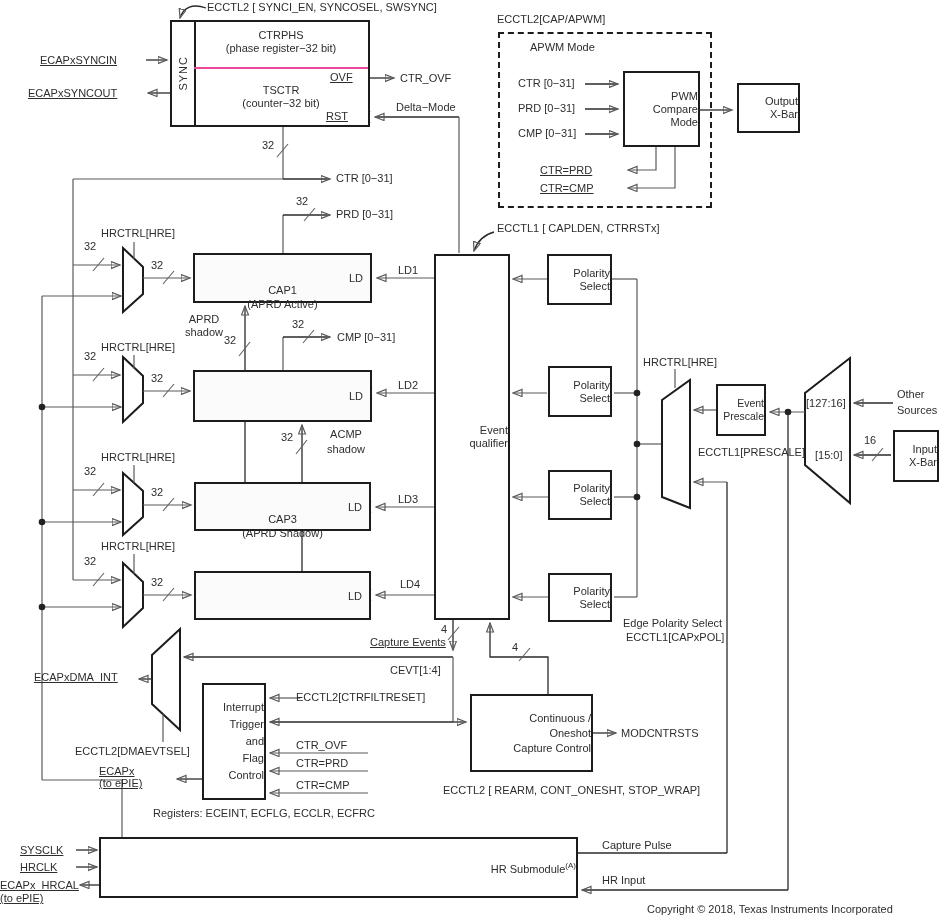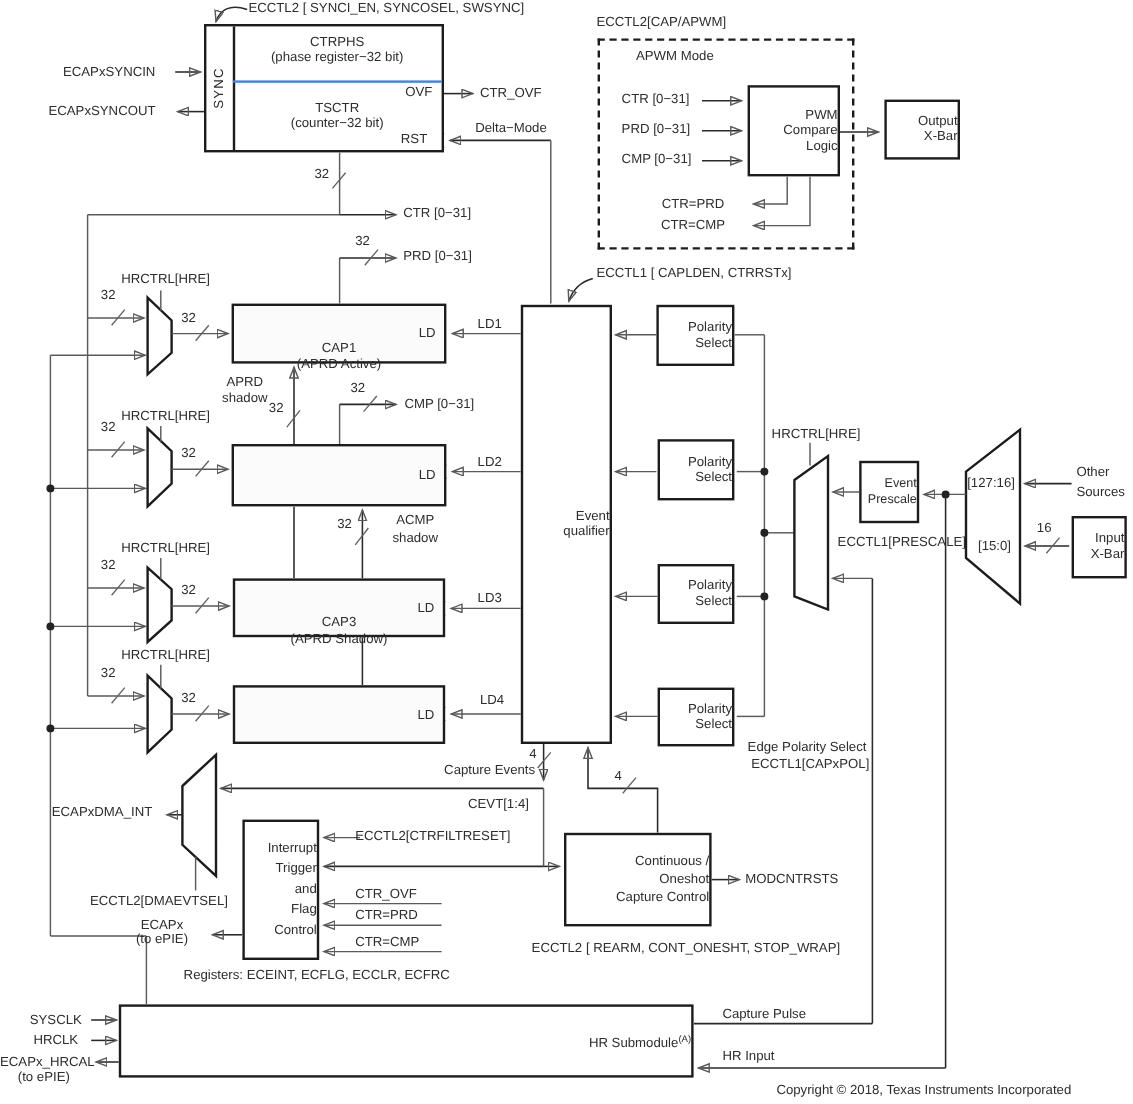--- a/index.html
+++ b/index.html
@@ -6,32 +6,32 @@
   #stage { position:relative; width:944px; height:920px; background:#ffffff;
            font-family:"Liberation Sans", sans-serif; font-size:11px; color:#2d2d2d; overflow:hidden; }
   #wires { position:absolute; left:0; top:0; z-index:1; }
   #wires line, #wires polyline, #wires path { stroke:#5a5a5a; stroke-width:1.2; fill:none; }
   #wires .d  { stroke:#2a2a2a; stroke-width:1.3; }
   #wires .sl { stroke:#606060; stroke-width:1.1; }
   #wires polygon { fill:#ffffff; stroke:#1c1c1c; stroke-width:2; }
   #wires .nt { stroke:#3a3a3a; stroke-width:1.2; fill:none; }
   .lbl { position:absolute; z-index:3; white-space:nowrap; line-height:12px; }
   .c { text-align:center; }
-  .r { text-align:center; }
+  .r { text-align:left;text-decoration:underline; }
   .box { position:absolute; z-index:2; border:2px solid #1c1c1c; background:#ffffff; box-sizing:border-box; }
   .flexc { display:flex; flex-direction:column; align-items:flex-end; justify-content:center; text-align:center; line-height:13px; }
   .gfill { background:#fbfbfb; }
   .dashed { border:2px dashed #1c1c1c; background:transparent; }
   .capbox { }
   .cap-t { position:absolute; left:0; right:0; top:7px; text-align:center; line-height:14px;margin-top:21px; }
   .cap-ld { position:absolute; right:7px; top:50%; transform:translateY(-50%); }
   .vtext { writing-mode:vertical-rl; transform:rotate(180deg); letter-spacing:1px; }
   .sync-strip { position:absolute; left:0; top:0; bottom:0; width:22px; border-right:2px solid #1c1c1c;
                 display:flex; align-items:center; justify-content:center; }
-  .ctrphs-sec { position:absolute; left:22px; right:0; top:0; height:45px; border-bottom:2px solid #3b82f6; text-align:center; }
+  .ctrphs-sec { position:absolute; left:22px; right:0; top:0; height:45px; border-bottom:2px solid #ec4899; text-align:center; }
   .tsctr-sec  { position:absolute; left:22px; right:0; top:45px; bottom:0; text-align:center; }
   .sec-t { margin-top:6px; line-height:14px; }
   .lh17 { line-height:17px; }
   .lh15 { line-height:15px; }
   sup { font-size:8px; }
 </style>
 </head>
 <body>
 
 <div id="stage">
@@ -243,21 +243,21 @@
 
   <div class="lbl" style="left:497px; top:13px;">ECCTL2[CAP/APWM]</div>
   <div class="box dashed" style="left:498px; top:32px; width:214px; height:176px;"></div>
   <div class="lbl" style="left:530px; top:41px;">APWM  Mode</div>
   <div class="lbl" style="left:518px; top:77px;">CTR [0−31]</div>
   <div class="lbl" style="left:518px; top:102px;">PRD [0−31]</div>
   <div class="lbl" style="left:518px; top:127px;">CMP [0−31]</div>
   <div class="box flexc" style="left:623px; top:71px; width:77px; height:76px;">
     <div>PWM</div>
     <div>Compare</div>
-    <div>Logic</div>
+    <div>Mode</div>
   </div>
   <div class="lbl r" style="left:540px; top:164px; width:75px;">CTR=PRD</div>
   <div class="lbl r" style="left:540px; top:182px; width:75px;">CTR=CMP</div>
   <div class="box flexc" style="left:737px; top:83px; width:63px; height:50px;">
     <div>Output</div>
     <div>X-Bar</div>
   </div>
 
   <div class="lbl" style="left:497px; top:222px;">ECCTL1 [ CAPLDEN, CTRRSTx]</div>
   <div class="box flexc" style="left:434px; top:254px; width:76px; height:366px;">

